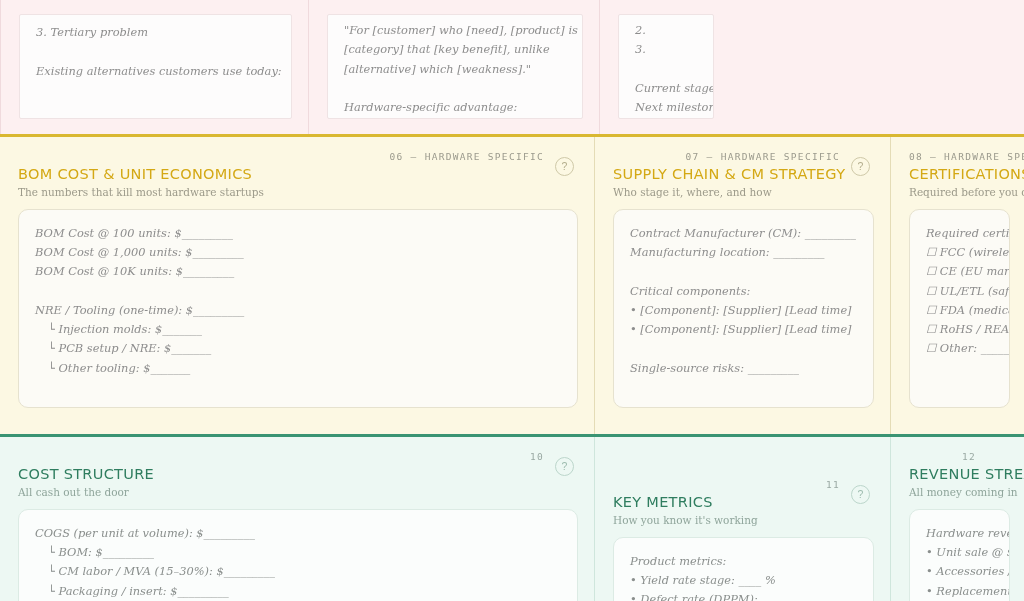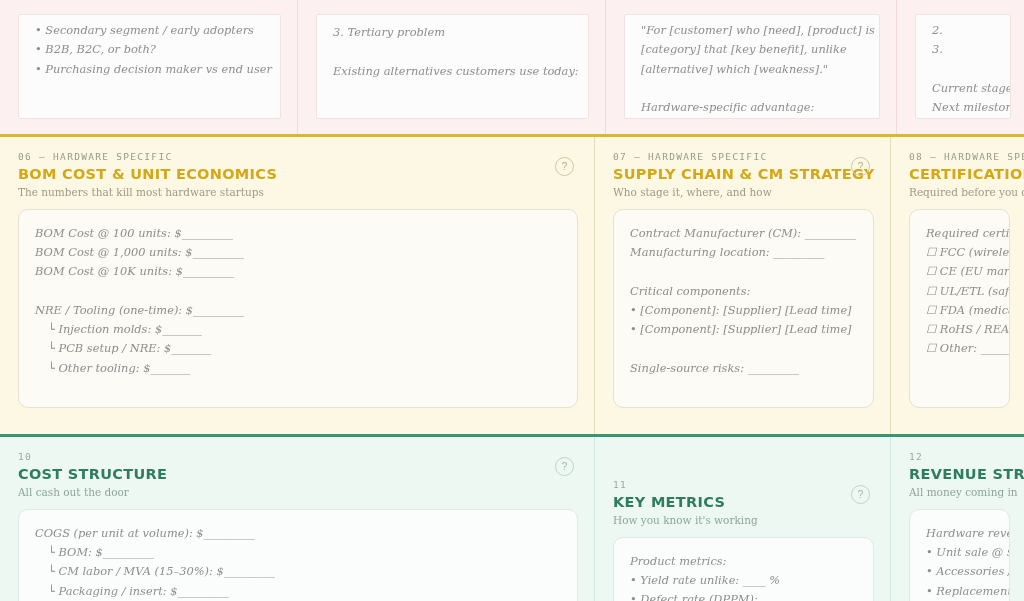--- a/index.html
+++ b/index.html
@@ -52,25 +52,26 @@
 
   
   .card-head { position: relative; padding-right: 34px; }
   .eyebrow {
     font-family: "DejaVu Sans Mono", "Liberation Mono", monospace;
     font-size: 9.5px;
     letter-spacing: 1.3px;
     color: #9b9a8d;
     white-space: nowrap;
     margin-bottom: 4px;
+    text-align: right;
   }
   .section-teal .eyebrow { color: #9aa9a3; }
   .title {
     font-family: "DejaVu Sans", sans-serif;
-    font-weight: 700;
+    font-weight: 400;
     font-size: 14.5px;
     letter-spacing: 0.3px;
     white-space: nowrap;
     line-height: 1.15;
   }
   .title-gold { color: #d4a814; }
   .title-teal { color: #2f7d5f; }
   .subtitle {
     font-family: "DejaVu Serif", serif;
     font-size: 10.5px;
@@ -129,27 +130,20 @@
   .line.sp { height: 19.3px; }
   .line.indent { padding-left: 13px; }
 </style>
 </head>
 <body>
 
 <div class="page">
 
   <div class="section section-pink">
 
-    <div class="col col-1">
-      <div class="box">
-        <div class="line" style="margin-top:6px">• Secondary segment / early adopters</div>
-        <div class="line">• B2B, B2C, or both?</div>
-        <div class="line">• Purchasing decision maker vs end user</div>
-      </div>
-    </div>
     <div class="vdiv"></div>
 
     <div class="col col-2">
       <div class="box">
         <div class="line" style="margin-top:8px">3. Tertiary problem</div>
         <div class="line sp"></div>
         <div class="line">Existing alternatives customers use today:</div>
       </div>
     </div>
     <div class="vdiv"></div>
@@ -257,21 +251,21 @@
 
     <div class="col col-2">
       <div class="card-head">
         <div class="eyebrow">11</div>
         <div class="title title-teal">KEY METRICS</div>
         <div class="subtitle">How you know it's working</div>
         <div class="help">?</div>
       </div>
       <div class="box">
         <div class="line">Product metrics:</div>
-        <div class="line">• Yield rate unlike: ____ %</div>
+        <div class="line">• Yield rate stage: ____ %</div>
         <div class="line">• Defect rate (DPPM): _________</div>
         <div class="line">• Cycle time: _________</div>
       </div>
     </div>
     <div class="vdiv"></div>
 
     <div class="col col-3">
       <div class="card-head">
         <div class="eyebrow">12</div>
         <div class="title title-teal">REVENUE STREAM</div>

